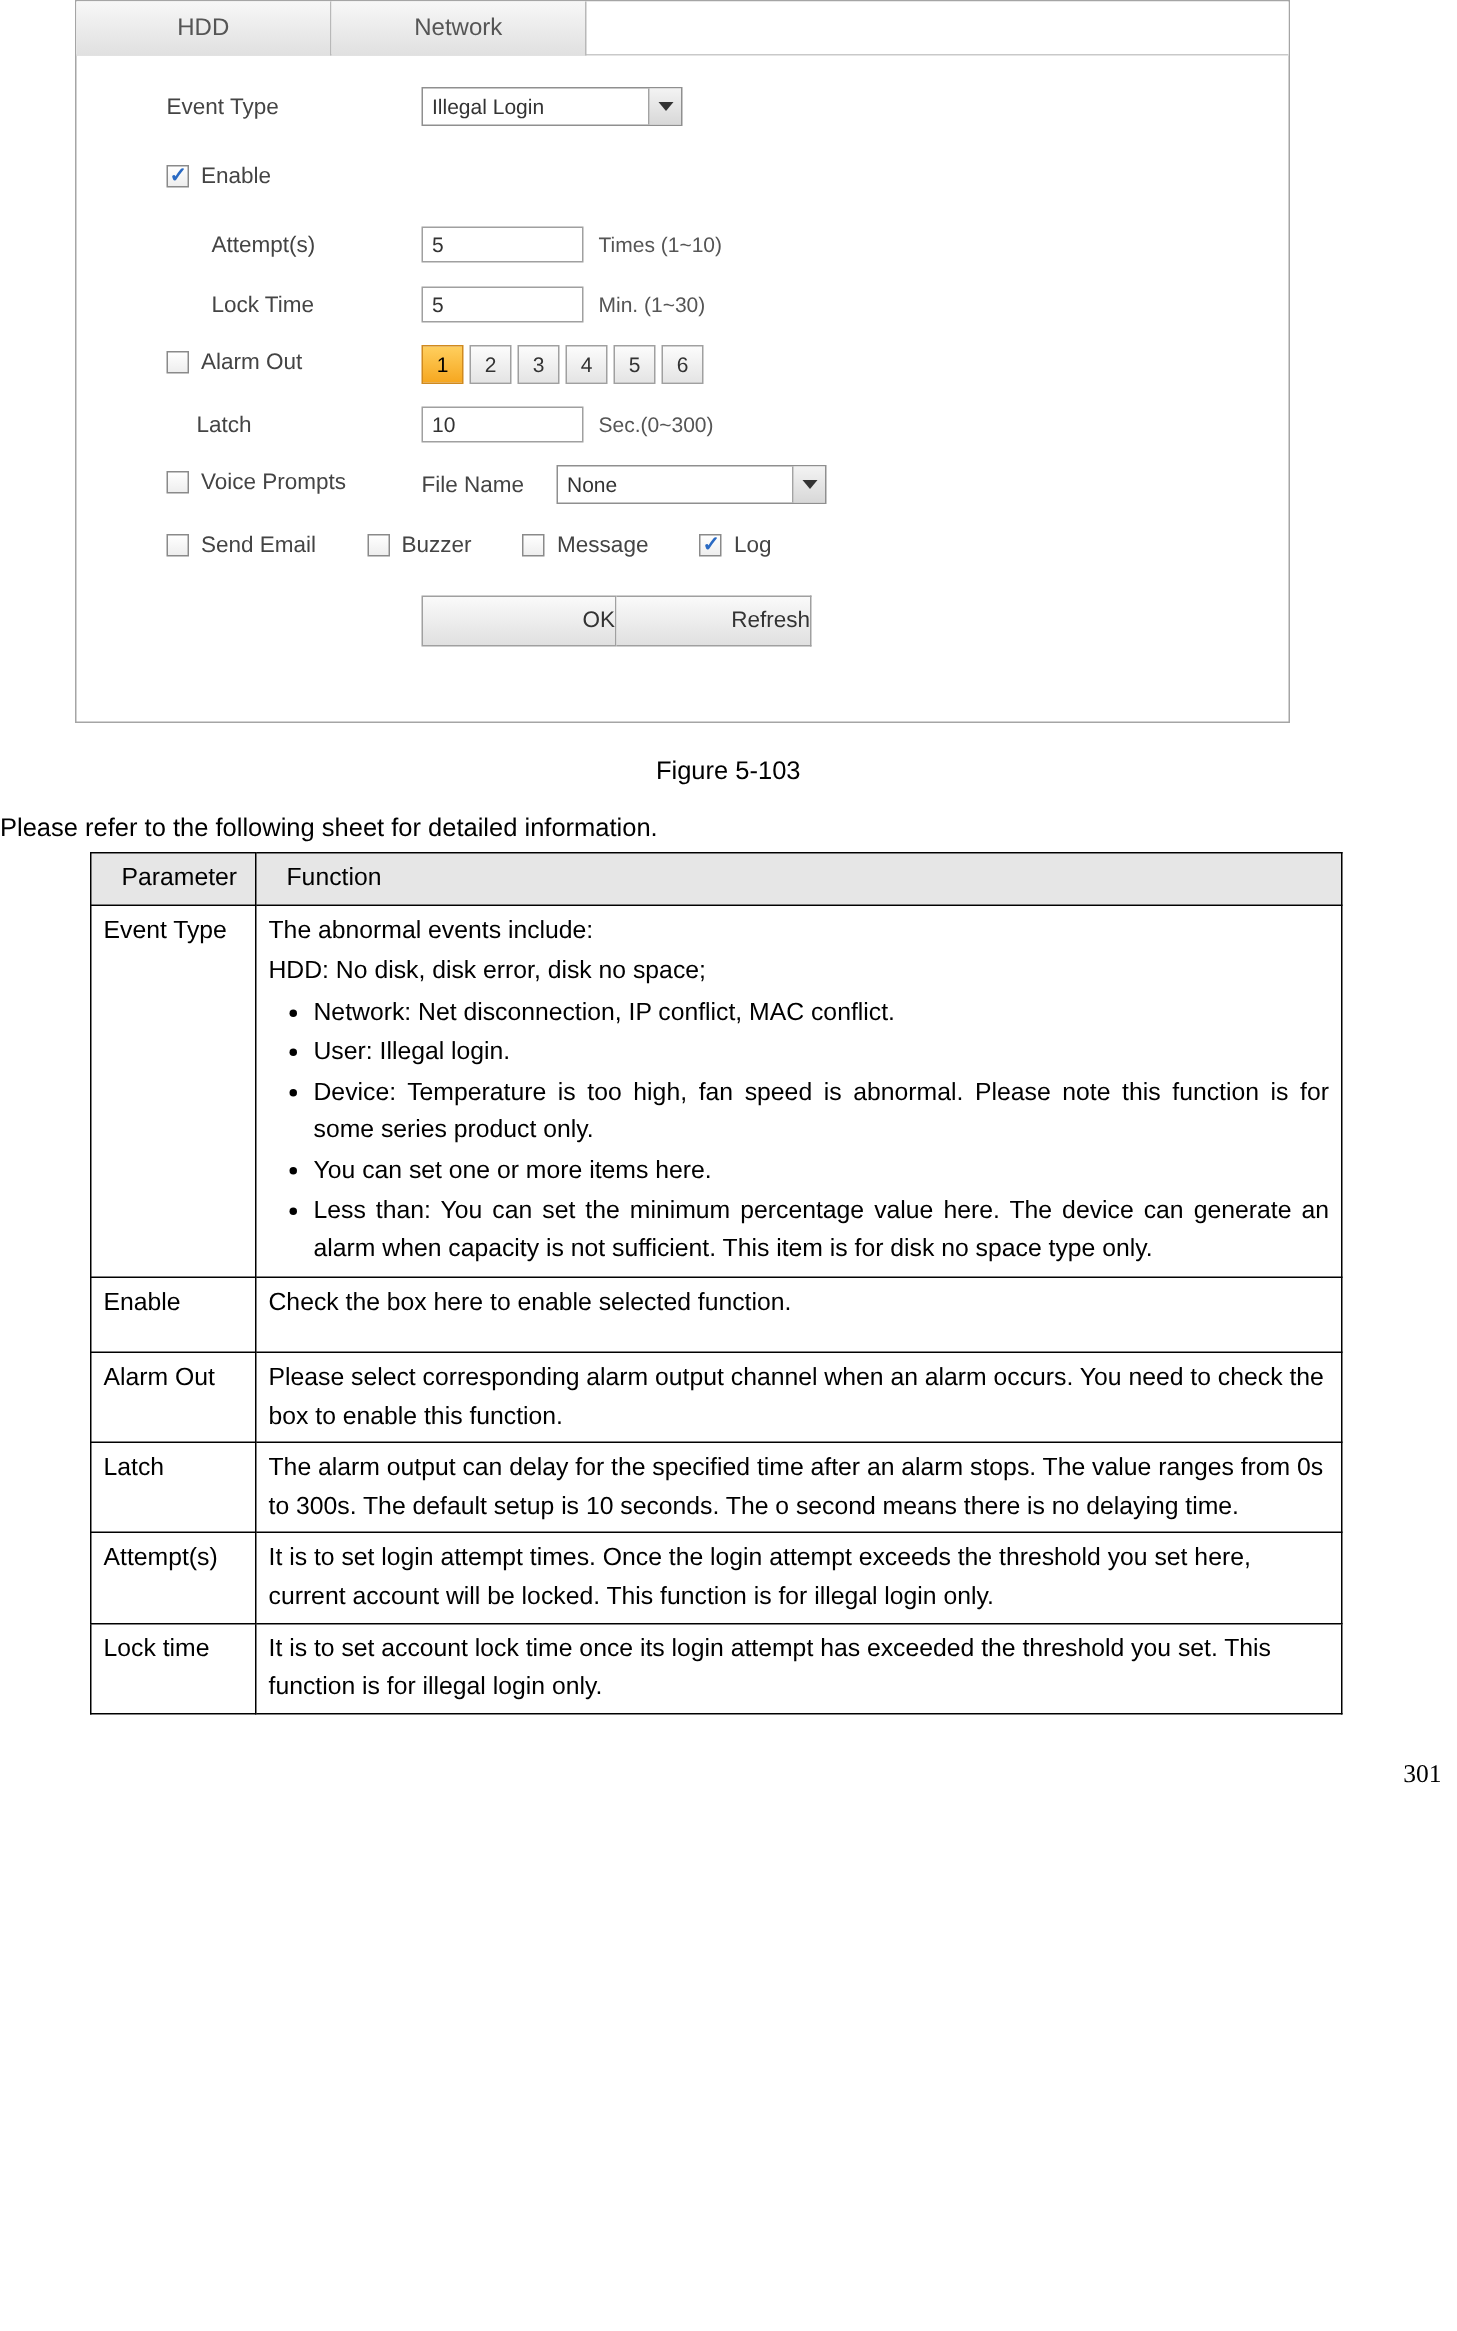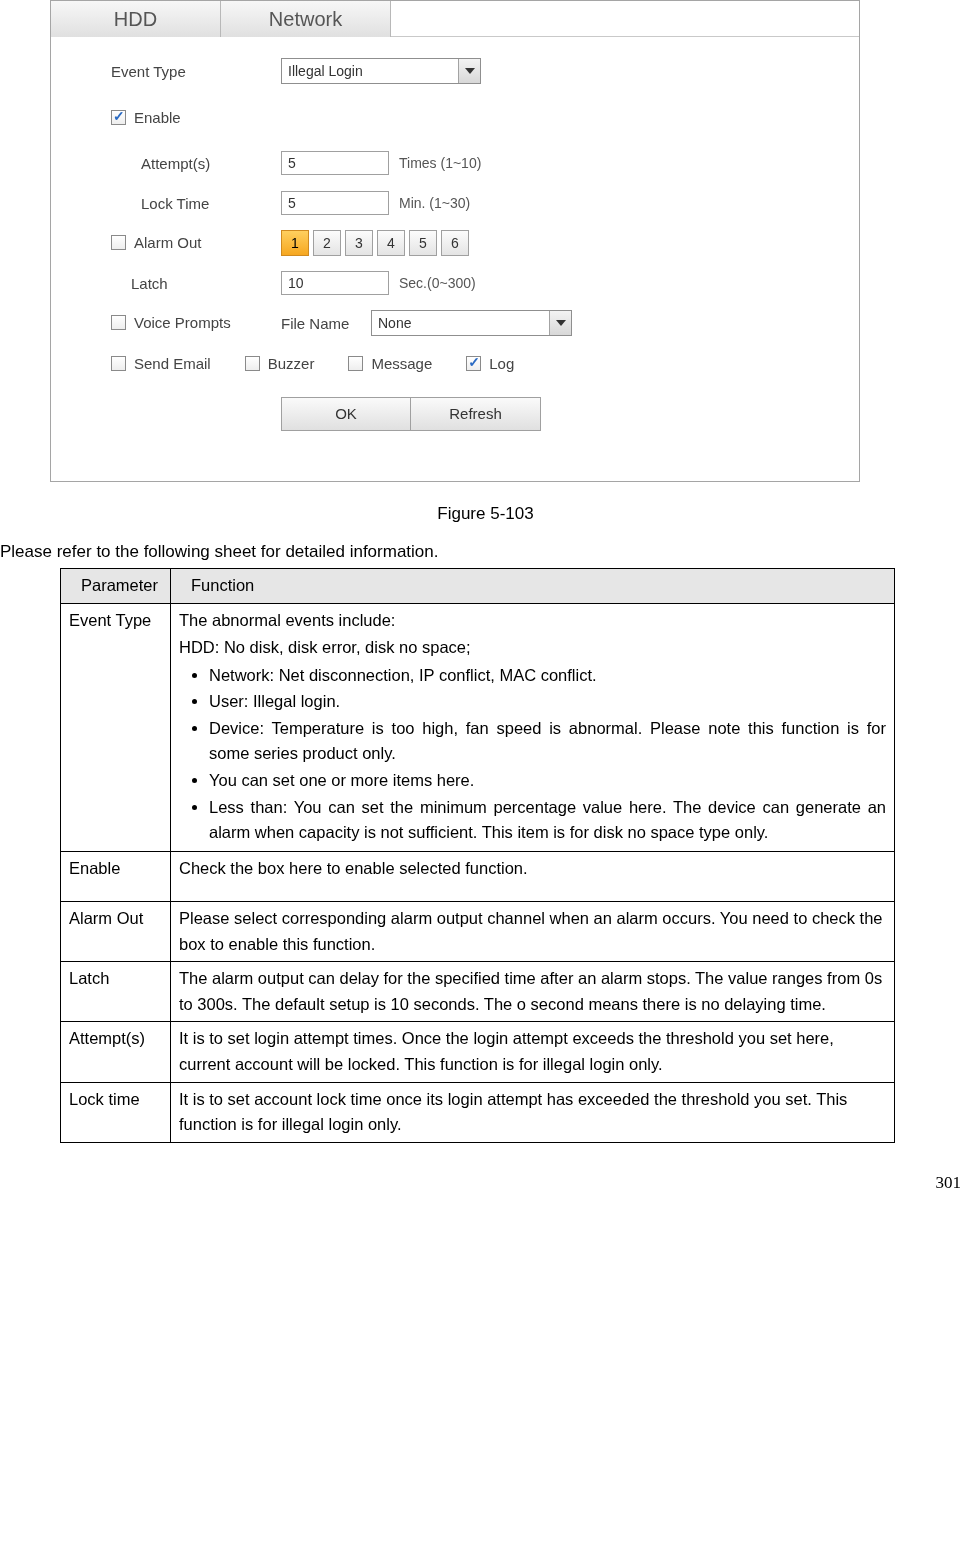--- a/index.html
+++ b/index.html
@@ -25,21 +25,21 @@
     display: flex;
     background: #ffffff;
     height: 36px;
     border-bottom: 1px solid #c9c9c9;
   }
   .tab {
     width: 170px;
     height: 36px;
     text-align: center;
     line-height: 36px;
-    font-size: 20px;
+    font-size: 16px;
     background: linear-gradient(to bottom, #f7f7f7, #e0e0e0);
     border-right: 1px solid #b8b8b8;
     color: #555;
     cursor: pointer;
   }
   .tab.active {
     background: #fff;
     border-bottom: 1px solid #fff;
     color: #000;
     font-weight: bold;
@@ -93,21 +93,21 @@
     width: 108px;
     height: 24px;
     border: 1px solid #a0a0a0;
     padding: 0 6px;
     font-size: 14px;
     background: #fff;
     color: #333;
   }
   .dropdown {
     position: relative;
-    width: 200px;
+    width: 174px;
     height: 26px;
     border: 1px solid #8f8f8f;
     background: #fff;
     display: flex;
     align-items: center;
     padding: 0 6px;
     font-size: 14px;
     color: #333;
     cursor: pointer;
   }
@@ -164,21 +164,21 @@
     justify-content: flex-start;
     gap: 0;
     margin-top: 20px;
     margin-left: 200px;
   }
   .btn {
     width: 130px;
     height: 34px;
     border: 1px solid #a0a0a0;
     background: linear-gradient(to bottom, #fafafa, #e0e0e0);
-    text-align: center;
+    text-align: right;
     line-height: 32px;
     font-size: 15px;
     color: #333;
     cursor: pointer;
   }
   .btn + .btn { border-left: none; }
   .caption {
     text-align: center;
     font-size: 17px;
     margin: 22px 0 18px 0;
@@ -291,21 +291,21 @@
       </div>
 
       <div class="row">
         <div class="label" style="width:200px;padding-left:30px;">
           <span class="cb-wrap">
             <span class="checkbox"></span>
             <span>Voice Prompts</span>
           </span>
         </div>
         <span style="width:90px;">File Name</span>
-        <div class="dropdown" style="width:201px;">
+        <div class="dropdown" style="width:180px;">
           <span>None</span>
           <div class="dd-btn"></div>
         </div>
       </div>
 
       <div class="row">
         <div class="inline-group" style="padding-left:30px;">
           <span class="cb-wrap">
             <span class="checkbox"></span>
             <span>Send Email</span>

